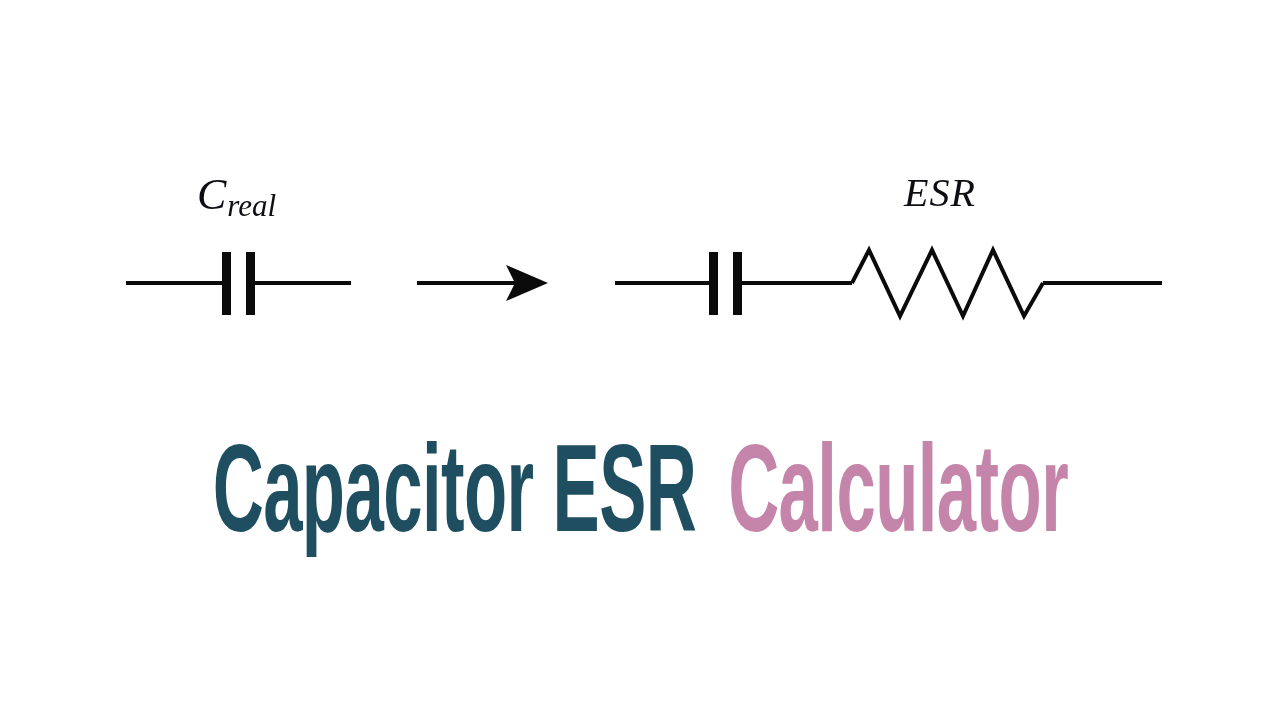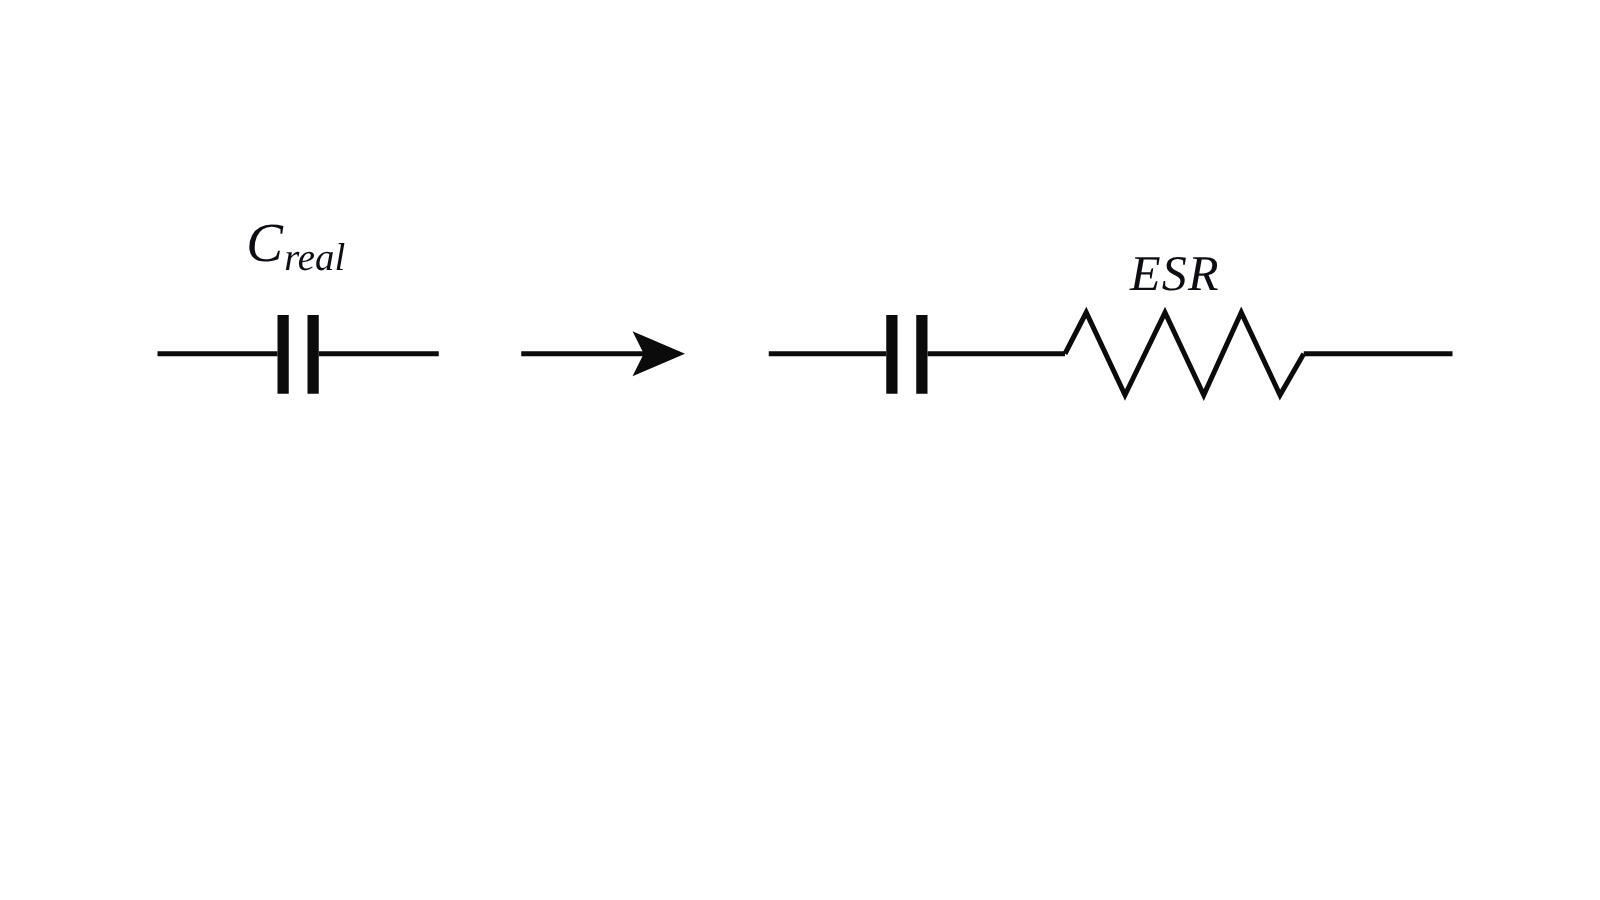--- a/index.html
+++ b/index.html
@@ -35,21 +35,21 @@
     font-size: 44px;
   }
   .comp-label sub {
     font-size: 31px;
     line-height: 1;
     vertical-align: -0.24em;
     margin-left: 1px;
   }
   #label-creal  { left: 197px; top: 173px; }
   #label-cideal { left: 681px; top: 173px; }
-  #label-esr    { left: 904px; top: 173px; font-size: 40px; letter-spacing: 1px; margin-top: 26px; }
+  #label-esr    { left: 904px; top: 173px; font-size: 40px; letter-spacing: 1px; }
   .title-row {
     position: absolute;
     left: 0;
     top: 420px;
     width: 1280px;
     height: 136px;
     display: flex;
     justify-content: center;
     align-items: center;
   }
@@ -99,14 +99,17 @@
     </g>
   </svg>
 
   <div class="comp-label" id="label-creal">
     <span class="main">C</span><sub>real</sub>
   </div>
 
 
   <div class="comp-label" id="label-esr">ESR</div>
 
+  <div class="title-row">
+    <h1 class="title-inner" style="margin:0"><span class="title-primary" style="color: rgb(30, 78, 95);">Capacitor ESR</span><span class="title-accent" style="color: rgb(197, 132, 169);">Calculator</span></h1>
+  </div>
 
 </div>
 
 </body></html>

